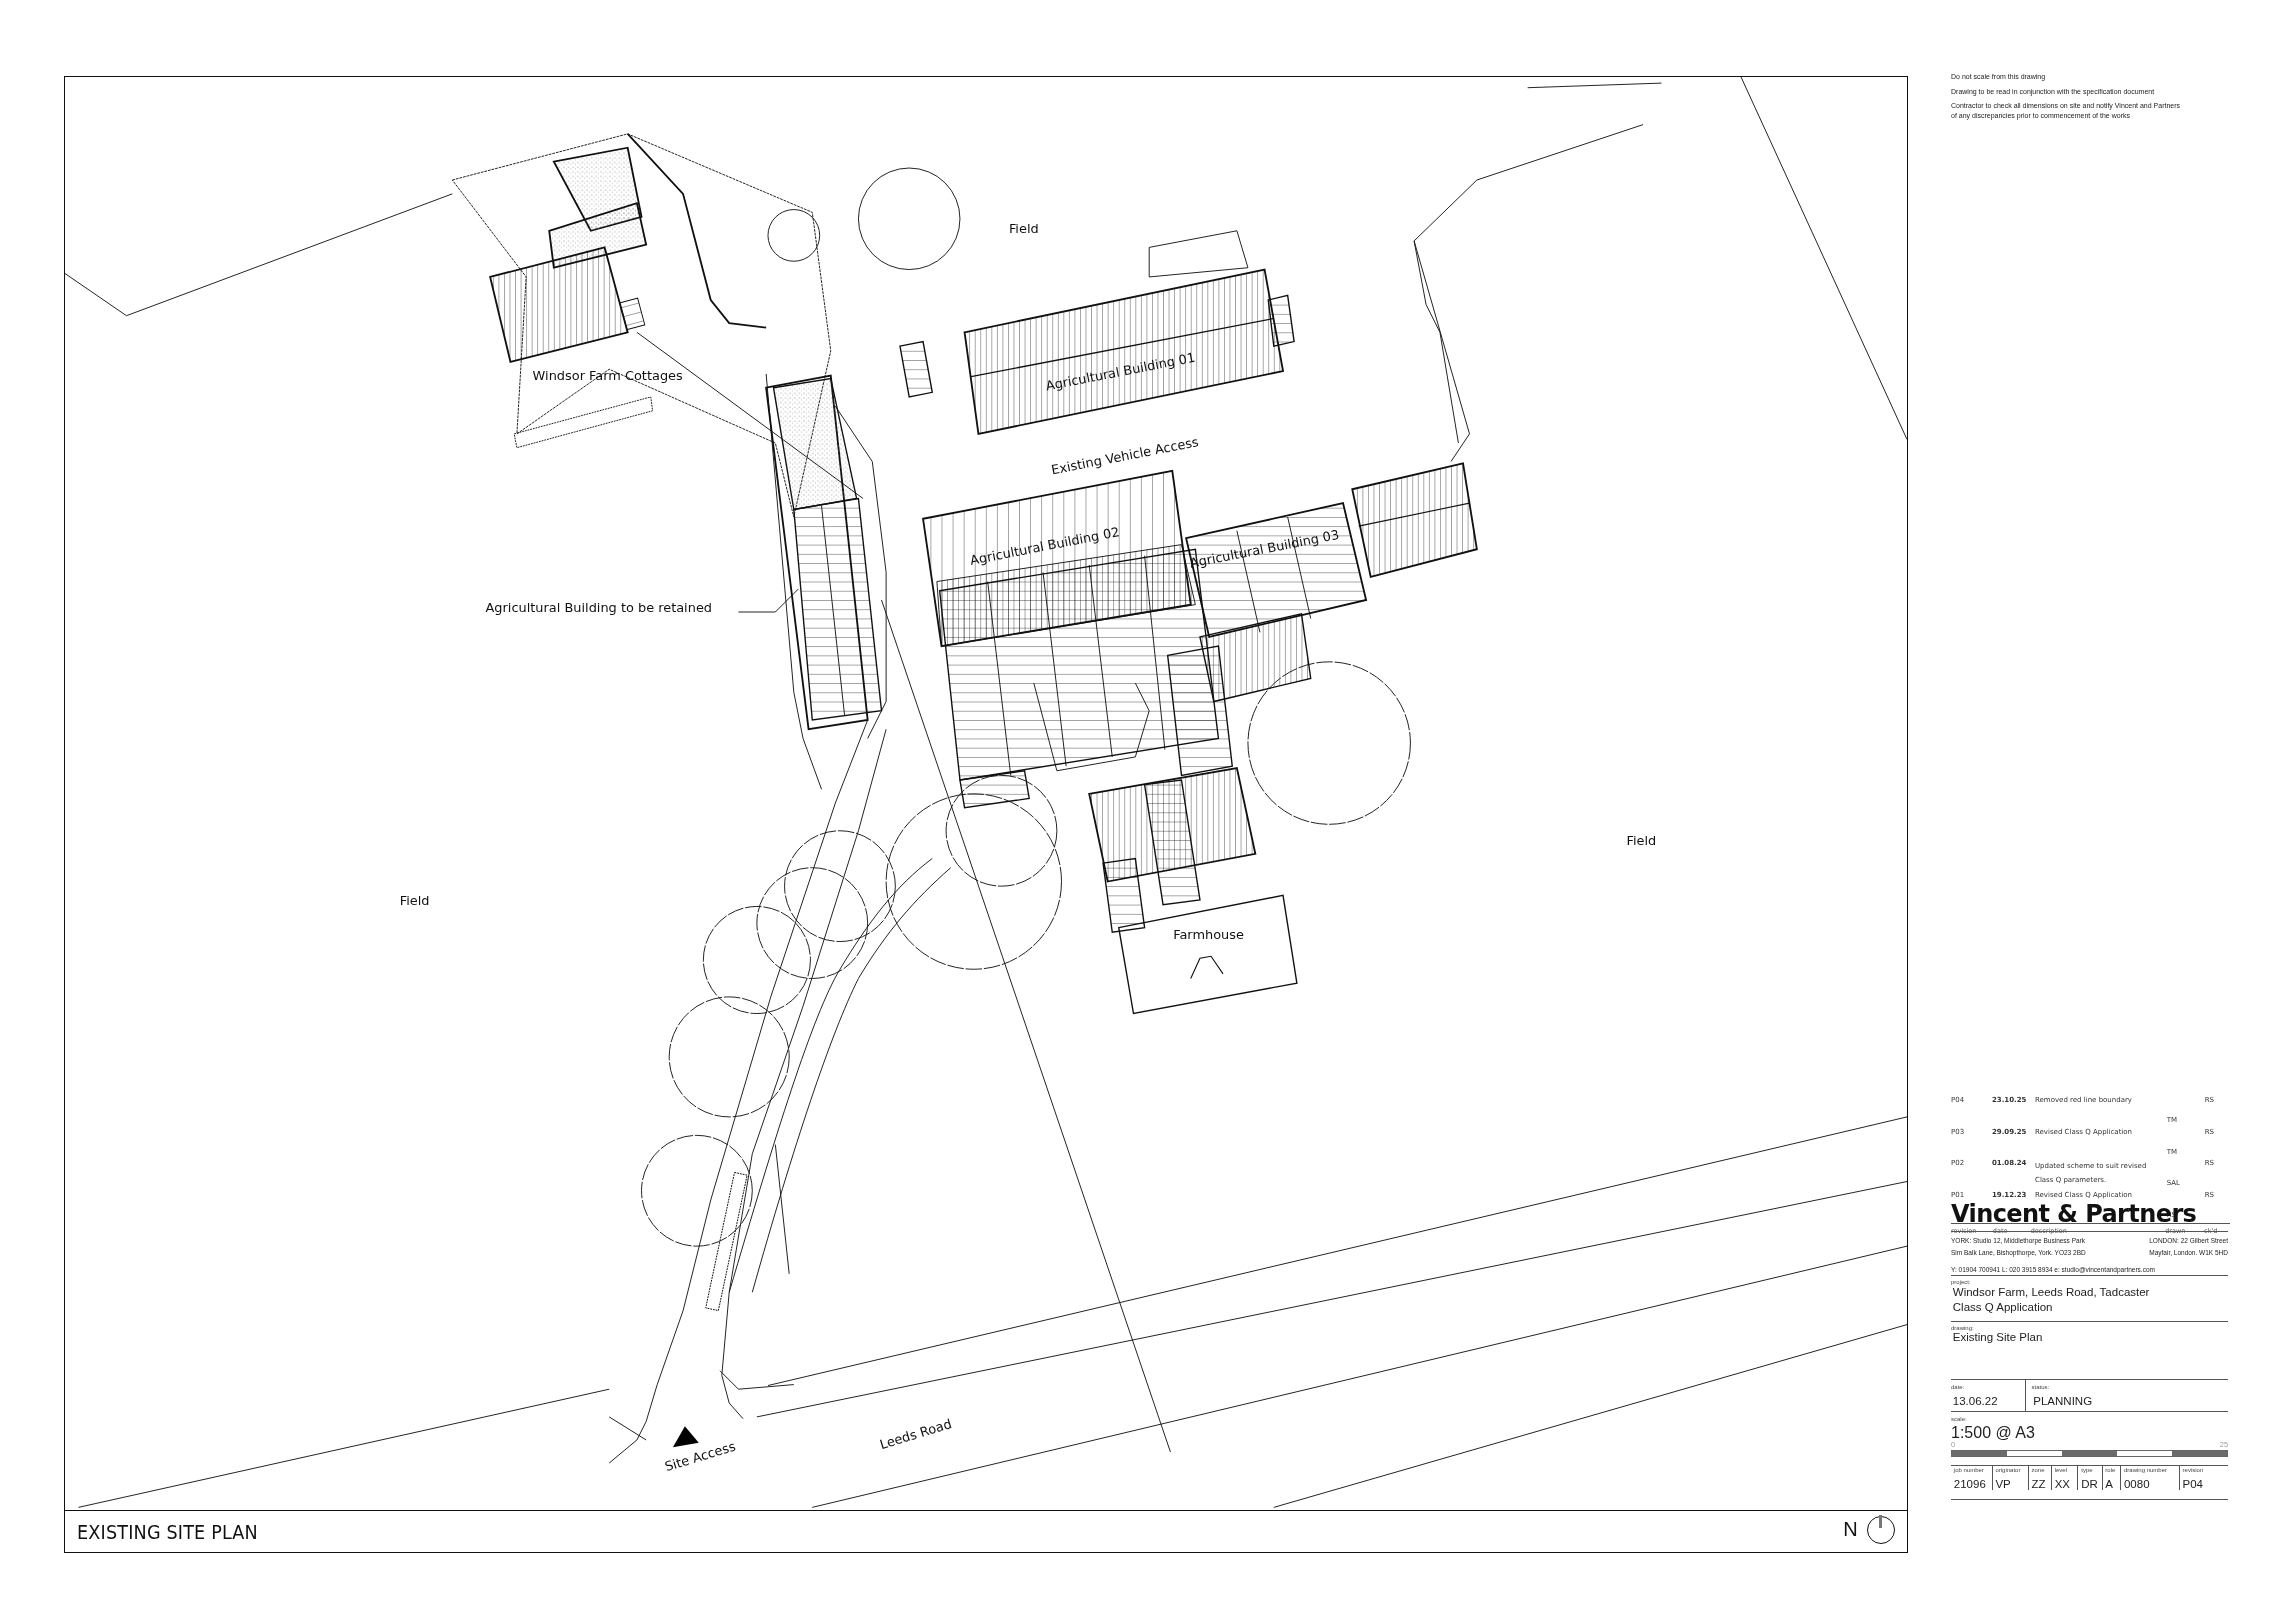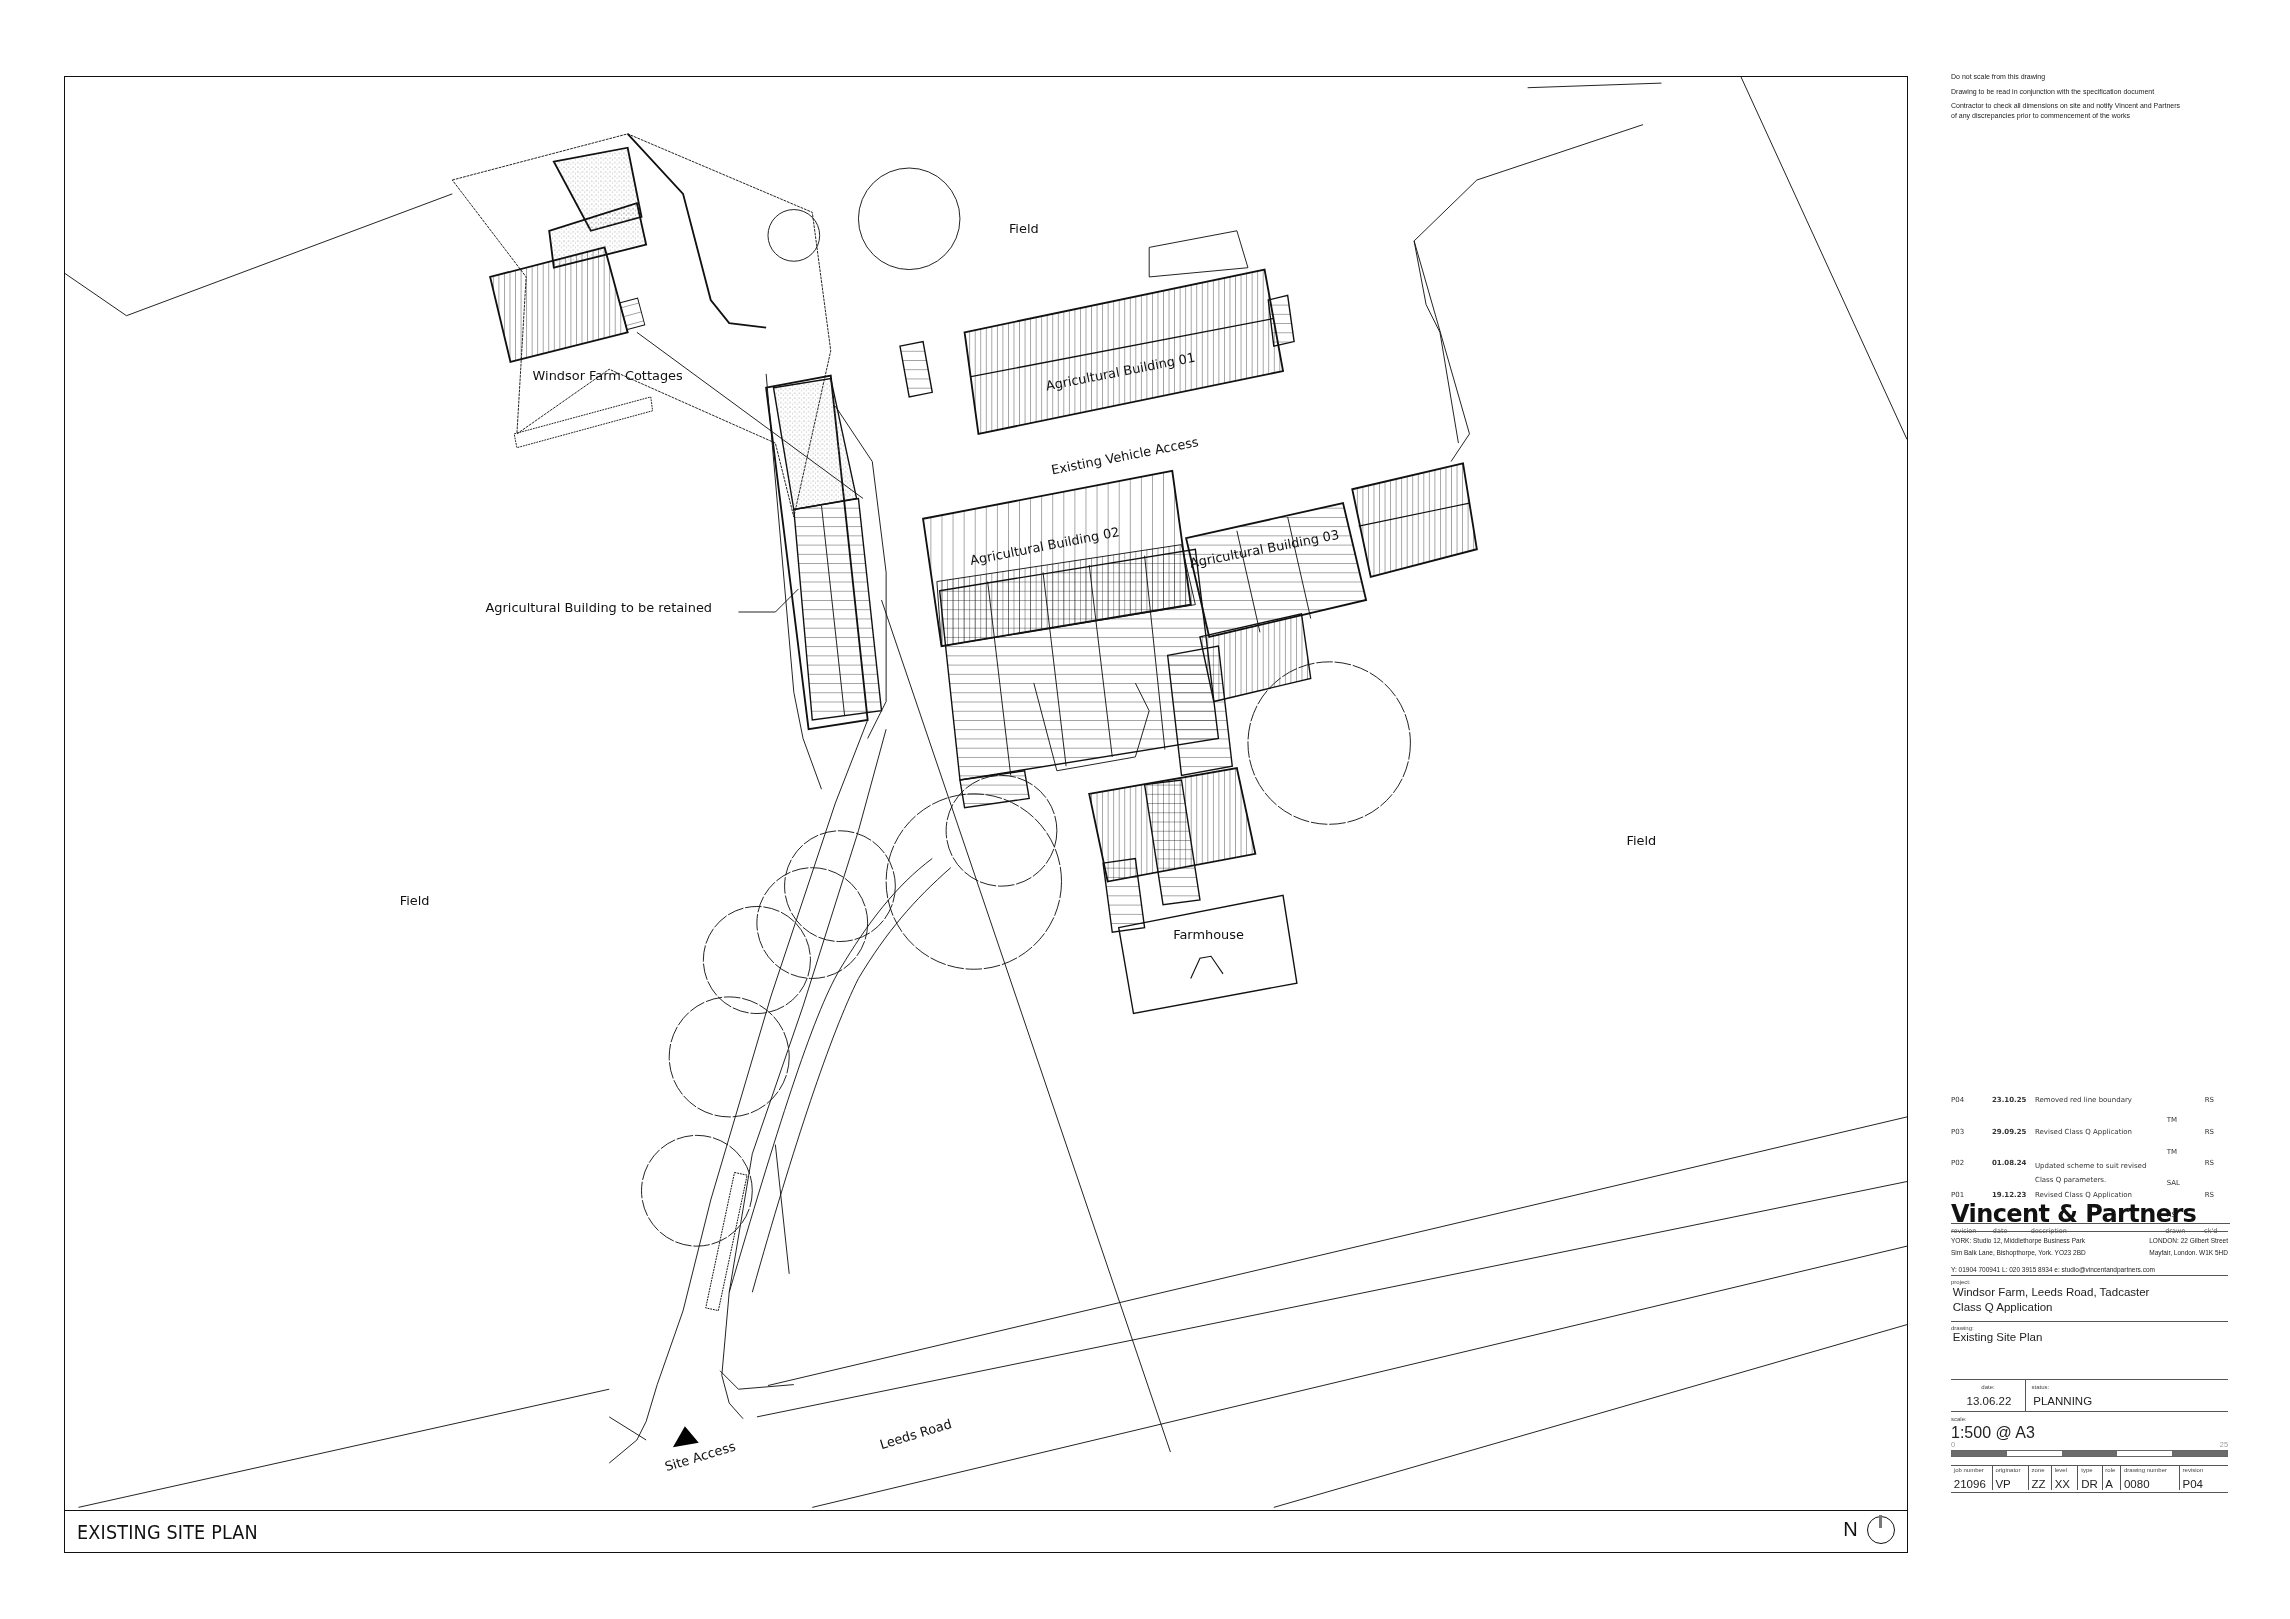--- a/index.html
+++ b/index.html
@@ -42,28 +42,28 @@
            color:#111; padding-bottom:2.8px; border-bottom:0.9px solid #555; }
   .addr { display:flex; justify-content:space-between; font-size:6.5px; line-height:12px; margin-top:2.8px; }
   .addr .r { text-align:right; }
   .contact { font-size:6.5px; margin-top:7.4px; padding-bottom:1.8px; border-bottom:0.9px solid #555; }
   .lbl { font-size:6px; color:#444; margin-top:3.7px; }
   .proj { font-size:11.5px; line-height:14.8px; padding-left:1.8px; padding-bottom:5.5px; border-bottom:0.9px solid #555; }
   .drw { font-size:11.5px; padding-left:1.8px; height:48px; border-bottom:0.9px solid #555; }
   .row2 { display:flex; border-bottom:0.9px solid #555; }
   .row2 .cell { padding-bottom:3.7px; }
   .row2 .cell .v { font-size:11.5px; margin-top:5.5px; padding-left:1.8px; }
-  .row2 .d { width:74px; border-right:0.9px solid #555;text-align:center; }
+  .row2 .d { width:74px; border-right:0.9px solid #555; }
   .row2 .s { padding-left:5.5px; }
   .scale-v { font-size:16px; margin-top:1.8px; }
   .scale-ticks { display:flex; justify-content:space-between; font-size:7.4px; color:#999; margin-top:-1.8px; }
   .scale-bar { display:flex; height:5.5px; margin-top:0.9px; border:0.9px solid #666; }
   .scale-bar .seg { flex:1; }
   .scale-bar .dk { background:#6b6b6b; } .scale-bar .lt { background:#fff; }
-  .codes { display:flex; border-top:0.9px solid #555; margin-top:7.4px; border-bottom:0.9px solid #555; padding-bottom:2px; }
+  .codes { display:flex; border-top:0.9px solid #555; margin-top:7.4px; border-bottom:0.9px solid #555; padding-bottom:9px; }
   .codes .cc { border-right:0.9px solid #555; padding:1.8px 2.8px 0 2.8px; }
   .codes .cc:last-child { border-right:none; }
   .codes .k { font-size:6px; color:#444; }
   .codes .v { font-size:11.5px; margin-top:4.6px; }
 
   .lab { font-family:"DejaVu Sans", sans-serif; font-size:14px; fill:#111; }
 </style>
 </head>
 <body>
 

